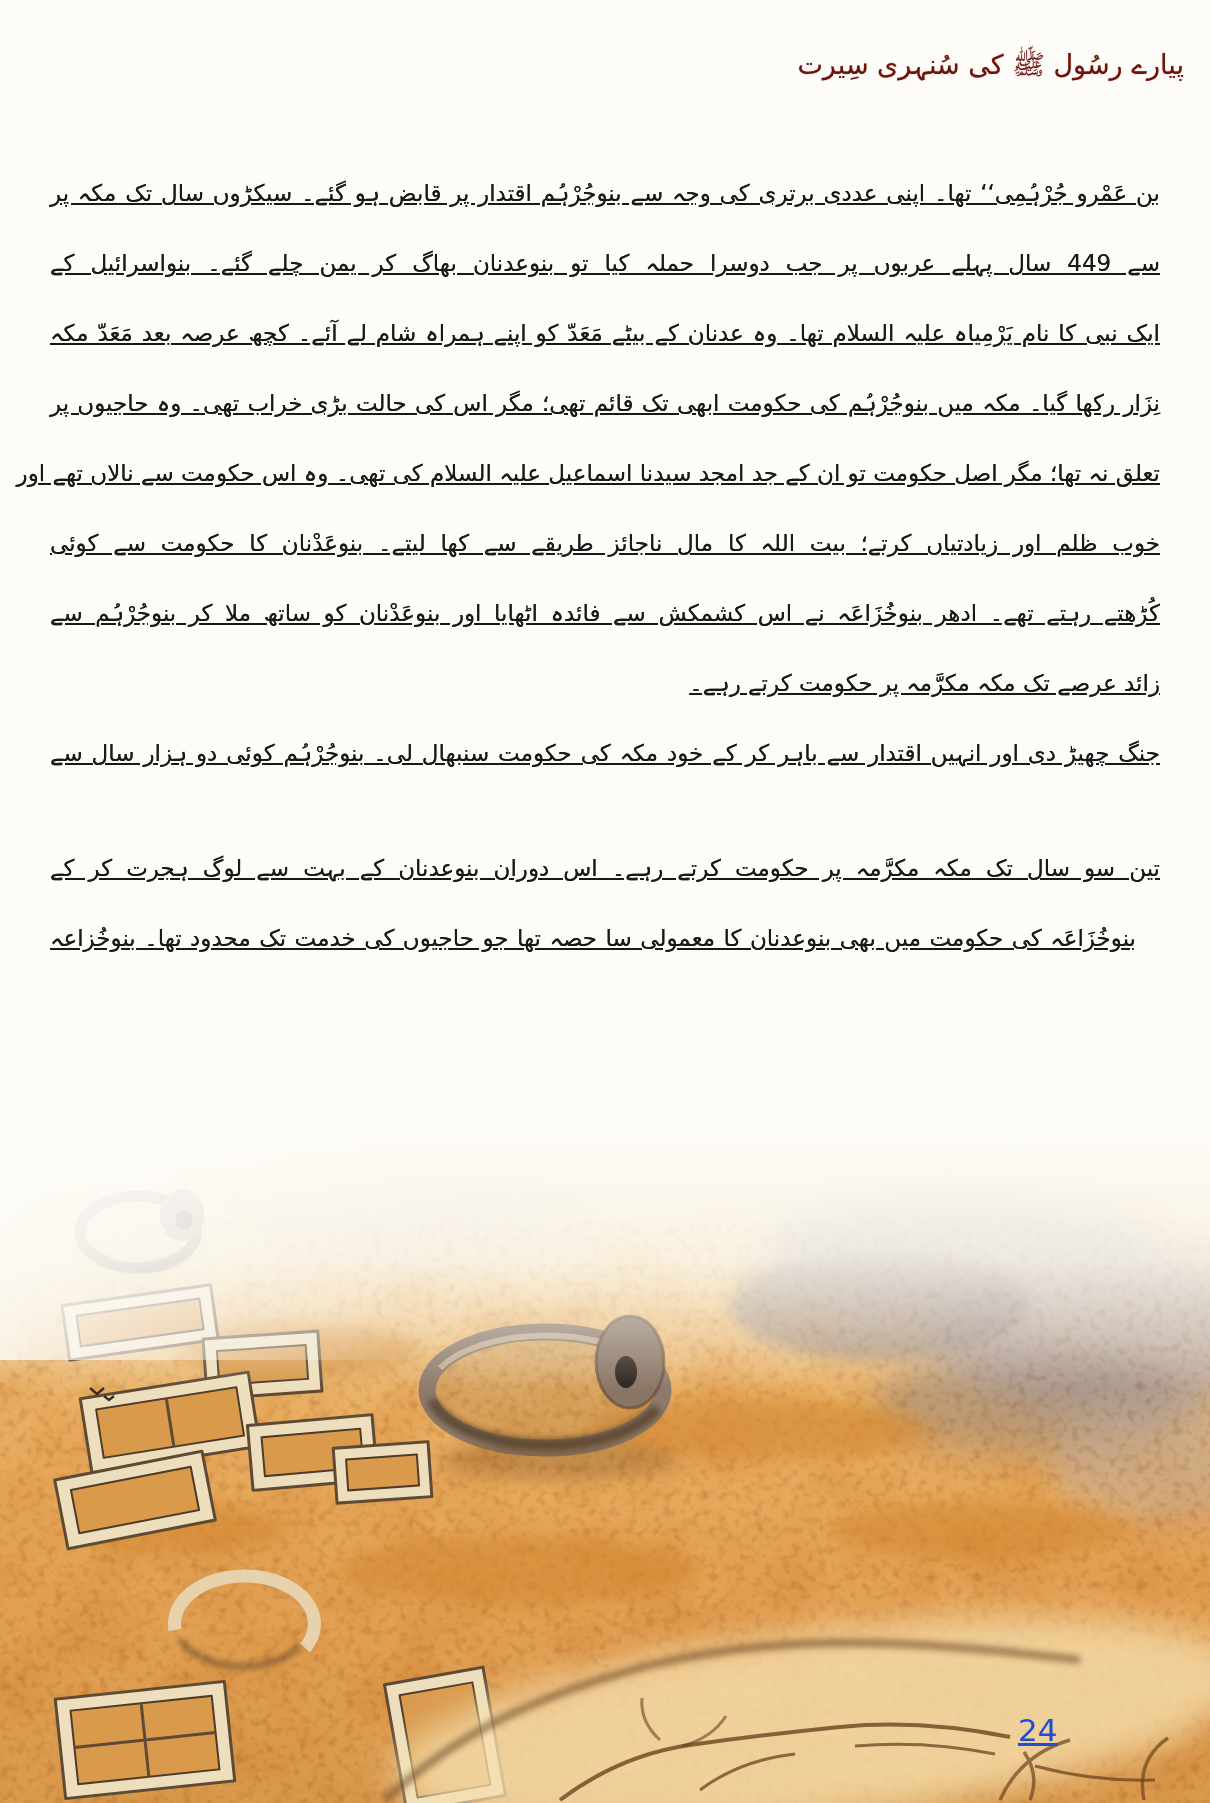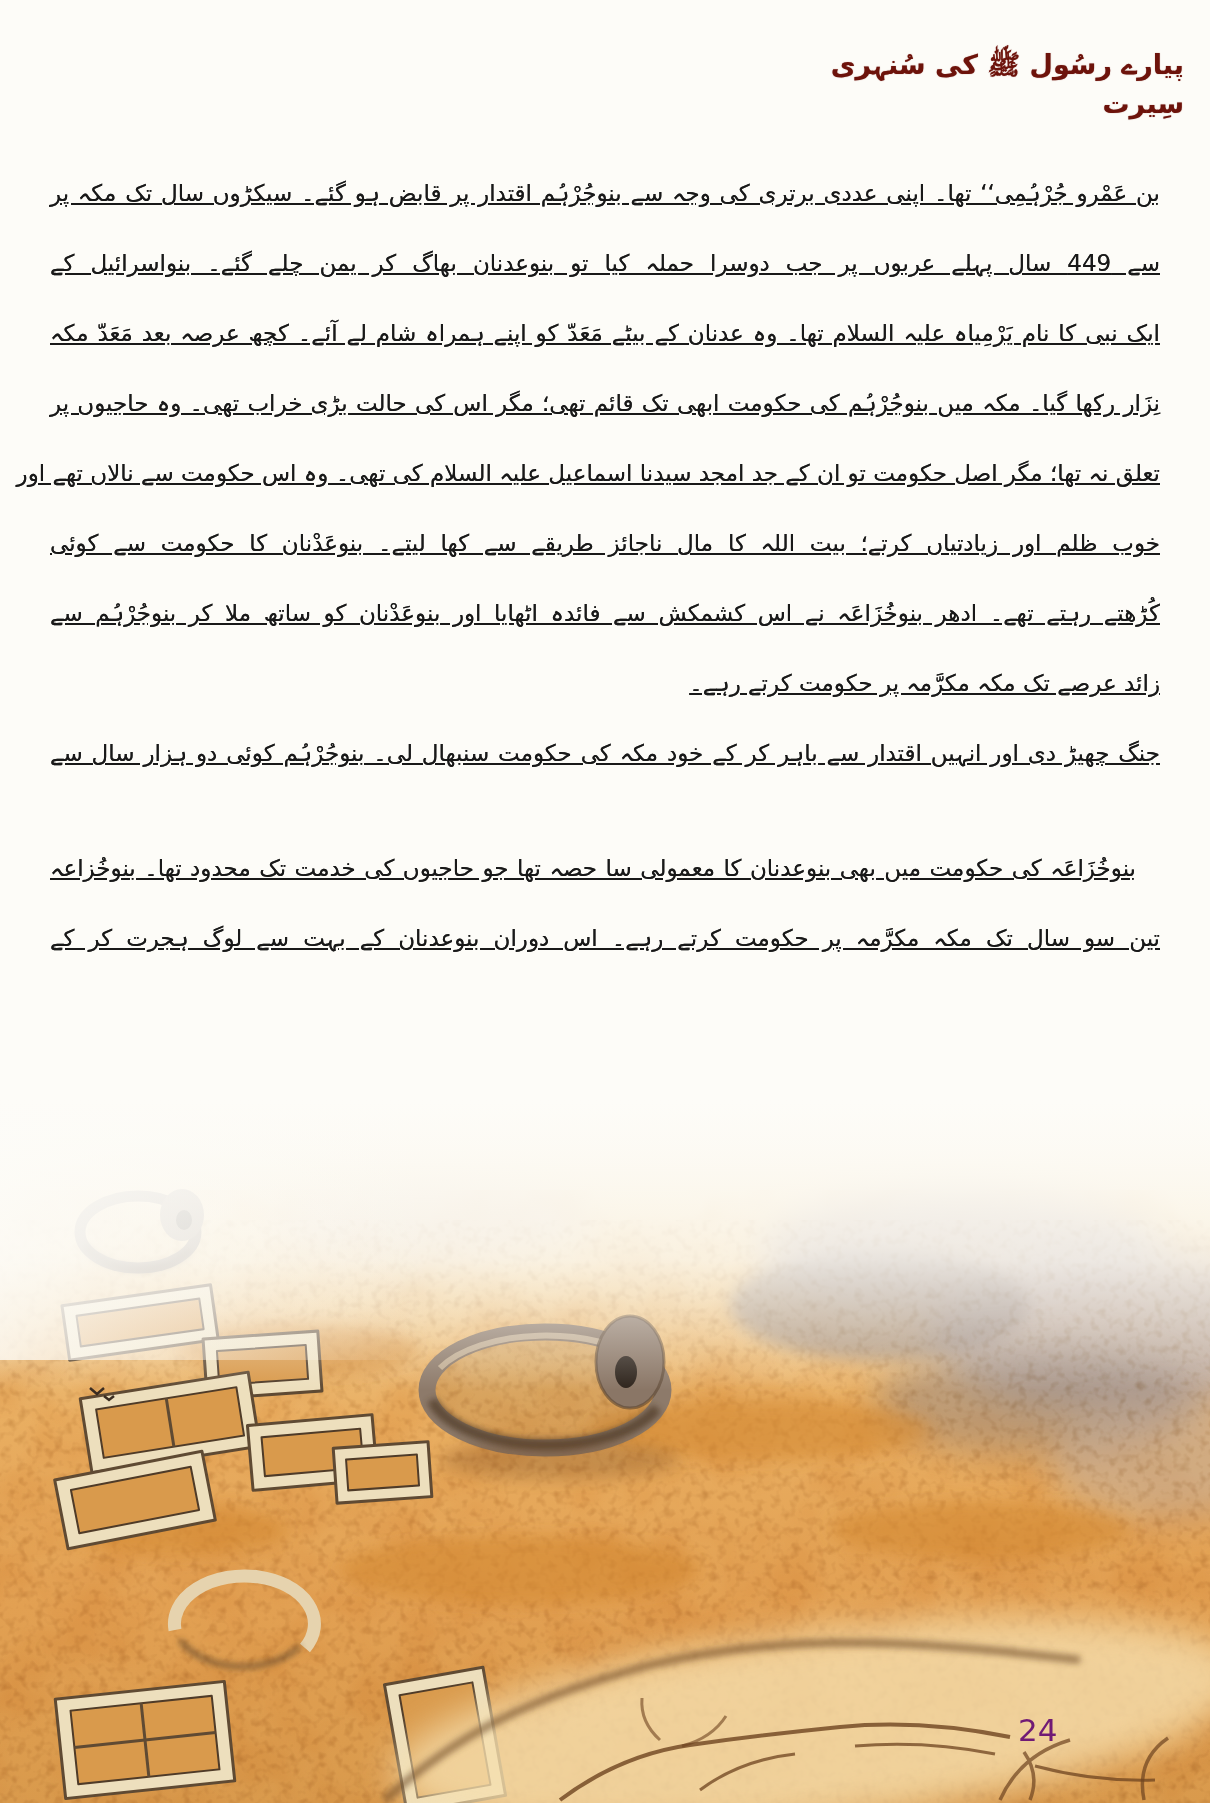--- a/index.html
+++ b/index.html
@@ -7,21 +7,21 @@
     width:1210px;height:1803px;position:relative;overflow:hidden;
     background:var(--page_bg,#fdfcf8);
     font-family:"DejaVu Sans",sans-serif;
   }
   .page{position:absolute;inset:0;}
   
   .header{
     position:absolute;top:48px;right:26px;width:420px;
     text-align:right;direction:rtl;
     color:var(--title,#6d130b);
-    font-size:27px;font-weight:bold;
+    font-size:27px;font-weight:normal;
     text-shadow:0 0 1px rgba(109,19,11,.55);
     z-index:3;
   }
   
   .body-text{
     position:absolute;top:158px;right:0;left:0;
     padding:0 50px 0 50px;
     direction:rtl;
     color:var(--text,#191919);
     z-index:2;
@@ -38,22 +38,23 @@
   .para2{margin-top:45px;}
   .para2 .line.first{padding-right:24px;}
   
   .illustration{
     position:absolute;left:0;top:1100px;width:1210px;height:703px;
     z-index:1;
   }
   .illustration svg{display:block}
   .pageno{
     position:absolute;left:1018px;top:1712px;
-    font-size:31px;color:#701a75;z-index:4;
+    font-size:31px;color:#1d4ed8;z-index:4;
     font-family:"DejaVu Sans",sans-serif;
+    text-decoration:underline;
   }
 </style>
 </head>
 <body>
 
 <div class="page">
 
   <div class="header">
     <span>پیارے رسُول ﷺ کی سُنہری سِیرت</span>
   </div>
@@ -62,22 +63,22 @@
     <span class="line">بن عَمْرو جُرْہُمِی‘‘ تھا۔ اپنی عددی برتری کی وجہ سے بنوجُرْہُم اقتدار پر قابض ہو گئے۔ سیکڑوں سال تک مکہ پر</span>
     <span class="line">سے 449 سال پہلے عربوں پر جب دوسرا حملہ کیا تو بنوعدنان بھاگ کر یمن چلے گئے۔ بنواسرائیل کے</span>
     <span class="line">ایک نبی کا نام یَرْمِیاہ علیہ السلام تھا۔ وہ عدنان کے بیٹے مَعَدّ کو اپنے ہمراہ شام لے آئے۔ کچھ عرصہ بعد مَعَدّ مکہ</span>
     <span class="line">نِزَار رکھا گیا۔ مکہ میں بنوجُرْہُم کی حکومت ابھی تک قائم تھی؛ مگر اس کی حالت بڑی خراب تھی۔ وہ حاجیوں پر</span>
     <span class="line">تعلق نہ تھا؛ مگر اصل حکومت تو ان کے جد امجد سیدنا اسماعیل علیہ السلام کی تھی۔ وہ اس حکومت سے نالاں تھے اور</span>
     <span class="line">خوب ظلم اور زیادتیاں کرتے؛ بیت اللہ کا مال ناجائز طریقے سے کھا لیتے۔ بنوعَدْنان کا حکومت سے کوئی</span>
     <span class="line">کُڑھتے رہتے تھے۔ ادھر بنوخُزَاعَہ نے اس کشمکش سے فائدہ اٹھایا اور بنوعَدْنان کو ساتھ ملا کر بنوجُرْہُم سے</span>
     <span class="line end">زائد عرصے تک مکہ مکرَّمہ پر حکومت کرتے رہے۔</span>
     <span class="line">جنگ چھیڑ دی اور انہیں اقتدار سے باہر کر کے خود مکہ کی حکومت سنبھال لی۔ بنوجُرْہُم کوئی دو ہزار سال سے</span>
     <div class="para2">
+      <span class="line">تین سو سال تک مکہ مکرَّمہ پر حکومت کرتے رہے۔ اس دوران بنوعدنان کے بہت سے لوگ ہجرت کر کے</span>
       <span class="line first">بنوخُزَاعَہ کی حکومت میں بھی بنوعدنان کا معمولی سا حصہ تھا جو حاجیوں کی خدمت تک محدود تھا۔ بنوخُزاعہ</span>
-      <span class="line">تین سو سال تک مکہ مکرَّمہ پر حکومت کرتے رہے۔ اس دوران بنوعدنان کے بہت سے لوگ ہجرت کر کے</span>
     </div>
   </div>
 
   <div class="illustration">
     <svg width="1210" height="703" viewBox="0 0 1210 703" xmlns="http://www.w3.org/2000/svg">
       <defs>
         <linearGradient id="sandGrad" x1="0" y1="0" x2="0" y2="1">
           <stop offset="0" stop-color="#f8ecd2"></stop>
           <stop offset="0.22" stop-color="#f2d49c"></stop>
           <stop offset="0.45" stop-color="#e9ae61"></stop>

